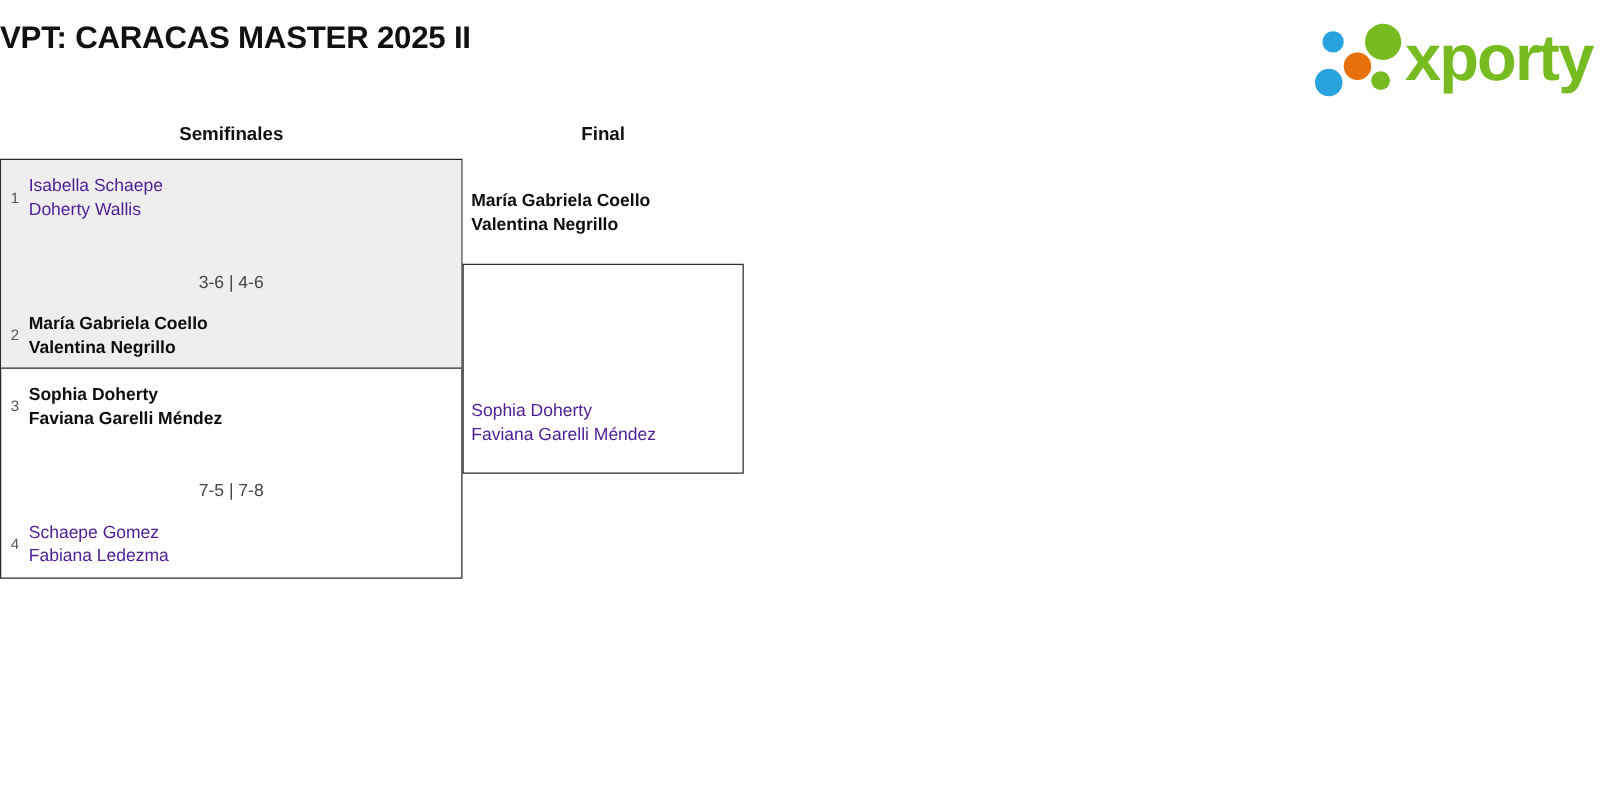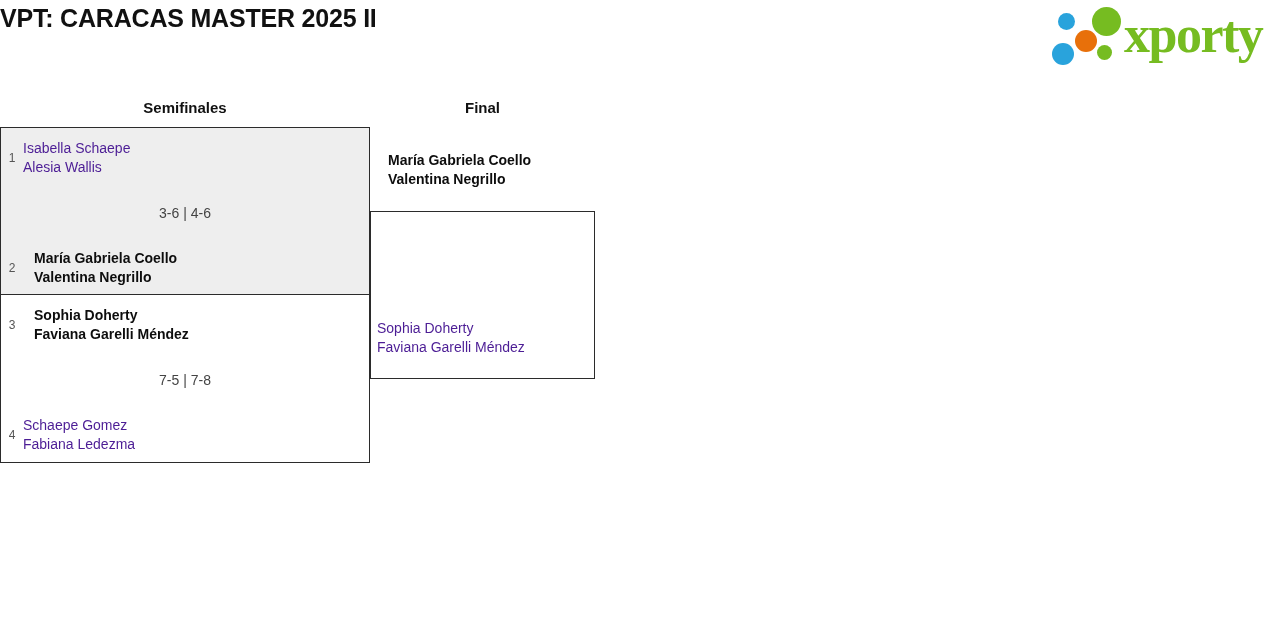--- a/index.html
+++ b/index.html
@@ -13,42 +13,42 @@
     height: 628px;
     position: relative;
     overflow: hidden;
     font-family: "Liberation Sans", sans-serif;
     -webkit-font-smoothing: antialiased;
   }
 
   
   #header {
     position: absolute;
-    left: 0; top: 0;
+    left: 0; top: 12px;
     width: 1280px; height: 85px;
   }
   #title-block {
     position: absolute;
     left: 0; top: 2px;
     width: 900px;
   }
   .title-line {
     font-size: 25px;
     font-weight: bold;
     color: #111111;
     line-height: 33px;
     letter-spacing: -0.2px;
     white-space: nowrap;
   }
 
   
   #logo {
     position: absolute;
     left: 1050px; top: 4px;
-    width: 225px; height: 62px; font-family: Liberation Serif, serif;
+    width: 225px; height: 62px;
   }
   #logo-dots {
     position: absolute;
     left: 0; top: 0;
     width: 78px; height: 62px;
   }
   .dot { position: absolute; border-radius: 50%; }
   .d-blue-top   { left: 8px;  top: 9px;  width: 17px; height: 17px; background: #29a3dc; }
   .d-orange     { left: 25px; top: 26px; width: 22px; height: 22px; background: #e8700a; }
   .d-blue-bot   { left: 2px;  top: 39px; width: 22px; height: 22px; background: #29a3dc; }
@@ -129,36 +129,36 @@
     color: #555555;
     line-height: 14px;
   }
   .names {
     display: block;
     font-size: 14px;
     line-height: 19px;
     white-space: nowrap;
   }
   .names.loser  { color: #4c1d95; font-weight: normal; }
-  .names.winner { color: #0d0d0d; font-weight: bold; margin-left: 11px; }
+  .names.winner { color: #0d0d0d; font-weight: bold; }
 
   
   .semi-team-top    { left: 0;  top: 11px;  }
   .semi-team-bottom { left: 0;  top: 121px; }
 
   .score {
     position: absolute;
     text-align: center;
     font-size: 14px;
     color: #444444;
     line-height: 18px;
   }
   .semi-score {
     left: 22px; width: 324px;
-    top: 76px;
+    top: 88px;
   }
 
   
   #final-team-winner {
     position: absolute;
     left: 370px; top: 151px;
     width: 225px;
   }
   #final-team-winner .names { padding-left: 7px; }
   #final-team-loser {
@@ -204,21 +204,21 @@
   <div class="round-heading" id="round-heading-0">Semifinales</div>
   <div class="round-heading" id="round-heading-1">Final</div>
 
   <div id="round-semis">
 
     <div class="semi-match" id="semi-match-0">
       <div class="team semi-team-top">
         <span class="seed">1</span>
         <span>
           <span class="names loser">Isabella Schaepe</span>
-          <span class="names loser">Alesia Wallis</span>
+          <span class="names loser">Doherty Wallis</span>
         </span>
       </div>
       <div class="score semi-score">3-6 | 4-6</div>
       <div class="team semi-team-bottom">
         <span class="seed">2</span>
         <span>
           <span class="names winner">María Gabriela Coello</span>
           <span class="names winner">Valentina Negrillo</span>
         </span>
       </div>

